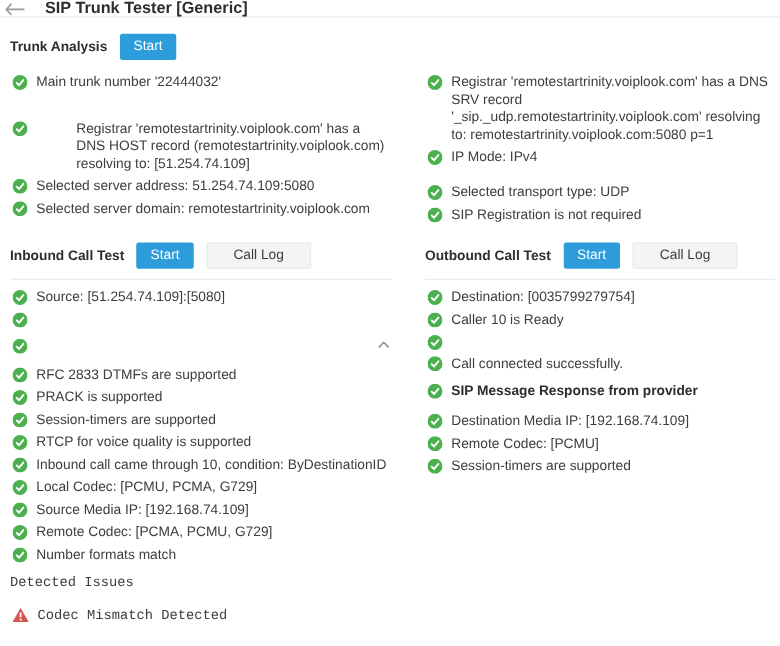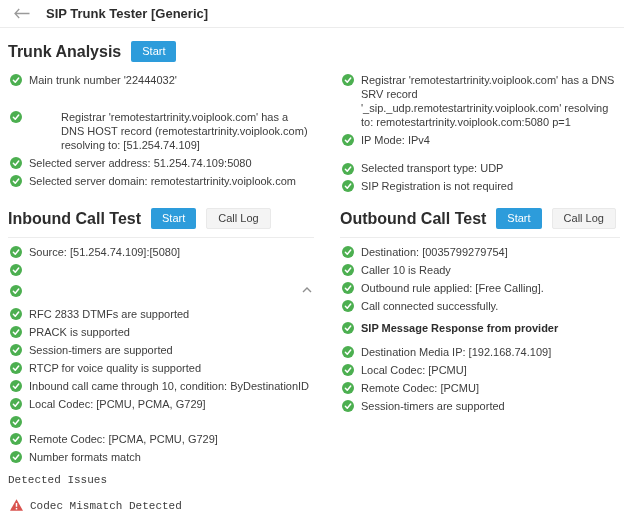--- a/index.html
+++ b/index.html
@@ -7,46 +7,46 @@
     --success-green:#4CAF50;
     --warning-red:#D9534F;
   }
   *{box-sizing:border-box;}
   html,body{margin:0;padding:0;}
   body{
     width:624px;height:517px;overflow:hidden;background:#fff;
     font-family:"Liberation Sans",sans-serif;font-size:11px;color:#3d3d3d;
   }
   
-  .topbar{display:flex;align-items:center;height:28px;padding:0 14px;border-bottom:1px solid #ececec;}
+  .topbar{display:flex;align-items:flex-end;height:14px;padding:0 4px;border-bottom:1px solid #ececec;}
   .back{display:flex;align-items:center;margin-right:16px;cursor:pointer;}
   .page-title{font-size:13px;font-weight:bold;color:#2d2d2d;margin:0 16px 0 0;white-space:nowrap;}
   .btn{
     display:inline-block;background:var(--accent-blue,#2D9CDB);color:#fff;border:none;border-radius:2px;
     font-family:inherit;font-size:11px;line-height:13px;padding:4px 11px;cursor:pointer;white-space:nowrap;
   }
-  .btn-secondary{background:#f4f4f4;color:#3d3d3d;border:1px solid #e9e9e9;padding:3px 11px;}
+  .btn-secondary{background:#f4f4f4;color:#3d3d3d;border:1px solid #e9e9e9;padding:3px 21px;}
   
   .sec-head{display:flex;align-items:center;gap:10px;}
-  .sec-title{font-size:16px;font-weight:bold;color:#2d2d2d;margin:0;white-space:nowrap;}
+  .sec-title{font-size:11px;font-weight:bold;color:#2d2d2d;margin:0;white-space:nowrap;}
   .trunk{padding:13px 4px 0 8px;}
   .cols{display:flex;align-items:flex-start;}
   .col-left{width:306px;flex:none;}
   .col-right{flex:1;margin-left:26px;min-width:0;}
   .trunk .cols{margin-top:9px;}
   .main-cols{padding:8px 4px 0 8px;}
   .test-head{padding:5px 0 8px 0;border-bottom:1px solid #ececec;margin-bottom:5px;}
   
   .item{display:flex;align-items:flex-start;padding:2px 0;line-height:14px;}
   .item .ic{flex:none;display:inline-flex;margin:1px 7px 0 2px;}
   .item .txt{color:#3d3d3d;}
   .item.bold-row{margin-top:4px;margin-bottom:6px;}
   .item.bold-row .txt{font-weight:bold;color:#2d2d2d;}
   .gap-lg{margin-top:19px;gap:32px;}
-  .gap-md{margin-top:10px;align-items:center;}
+  .gap-md{margin-top:10px;}
   .chev{margin-left:auto;margin-right:2px;display:inline-flex;align-items:center;padding-top:3px;cursor:pointer;}
   
   .issues{margin-top:5px;font-family:Liberation Mono, monospace;}
   .issues-title{padding:2px 0;line-height:14px;color:#3d3d3d;margin-bottom:8px;}
   .warn-row .ic{margin-top:0;}
 </style>
 </head>
 <body>
 
 <div class="page">
@@ -239,20 +239,21 @@
             </span>
           <span class="txt">Local Codec: [PCMU, PCMA, G729]</span>
         </div>
         <div class="item">
           <span class="ic">
               <svg width="12" height="12" viewBox="0 0 16 16">
                 <circle cx="8" cy="8" r="8" fill="#4CAF50"></circle>
                 <path d="M4.5 8.4 L7 10.9 L11.6 5.4" stroke="#fff" stroke-width="2" fill="none" stroke-linecap="round" stroke-linejoin="round"></path>
               </svg>
             </span>
+          <span class="txt">Source Media IP: [192.168.74.109]</span>
         </div>
         <div class="item">
           <span class="ic">
               <svg width="12" height="12" viewBox="0 0 16 16">
                 <circle cx="8" cy="8" r="8" fill="#4CAF50"></circle>
                 <path d="M4.5 8.4 L7 10.9 L11.6 5.4" stroke="#fff" stroke-width="2" fill="none" stroke-linecap="round" stroke-linejoin="round"></path>
               </svg>
             </span>
           <span class="txt">Remote Codec: [PCMA, PCMU, G729]</span>
         </div>
@@ -309,21 +310,20 @@
             </span>
           <span class="txt">Caller 10 is Ready</span>
         </div>
         <div class="item">
           <span class="ic">
               <svg width="12" height="12" viewBox="0 0 16 16">
                 <circle cx="8" cy="8" r="8" fill="#4CAF50"></circle>
                 <path d="M4.5 8.4 L7 10.9 L11.6 5.4" stroke="#fff" stroke-width="2" fill="none" stroke-linecap="round" stroke-linejoin="round"></path>
               </svg>
             </span>
-          <span class="txt">Outbound rule applied: [Free Calling].</span>
         </div>
         <div class="item">
           <span class="ic">
               <svg width="12" height="12" viewBox="0 0 16 16">
                 <circle cx="8" cy="8" r="8" fill="#4CAF50"></circle>
                 <path d="M4.5 8.4 L7 10.9 L11.6 5.4" stroke="#fff" stroke-width="2" fill="none" stroke-linecap="round" stroke-linejoin="round"></path>
               </svg>
             </span>
           <span class="txt">Call connected successfully.</span>
         </div>
@@ -337,29 +337,20 @@
           <span class="txt">SIP Message Response from provider</span>
         </div>
         <div class="item">
           <span class="ic">
               <svg width="12" height="12" viewBox="0 0 16 16">
                 <circle cx="8" cy="8" r="8" fill="#4CAF50"></circle>
                 <path d="M4.5 8.4 L7 10.9 L11.6 5.4" stroke="#fff" stroke-width="2" fill="none" stroke-linecap="round" stroke-linejoin="round"></path>
               </svg>
             </span>
           <span class="txt">Destination Media IP: [192.168.74.109]</span>
-        </div>
-        <div class="item">
-          <span class="ic">
-              <svg width="12" height="12" viewBox="0 0 16 16">
-                <circle cx="8" cy="8" r="8" fill="#4CAF50"></circle>
-                <path d="M4.5 8.4 L7 10.9 L11.6 5.4" stroke="#fff" stroke-width="2" fill="none" stroke-linecap="round" stroke-linejoin="round"></path>
-              </svg>
-            </span>
-          <span class="txt">Local Codec: [PCMU]</span>
         </div>
         <div class="item">
           <span class="ic">
               <svg width="12" height="12" viewBox="0 0 16 16">
                 <circle cx="8" cy="8" r="8" fill="#4CAF50"></circle>
                 <path d="M4.5 8.4 L7 10.9 L11.6 5.4" stroke="#fff" stroke-width="2" fill="none" stroke-linecap="round" stroke-linejoin="round"></path>
               </svg>
             </span>
           <span class="txt">Remote Codec: [PCMU]</span>
         </div>

